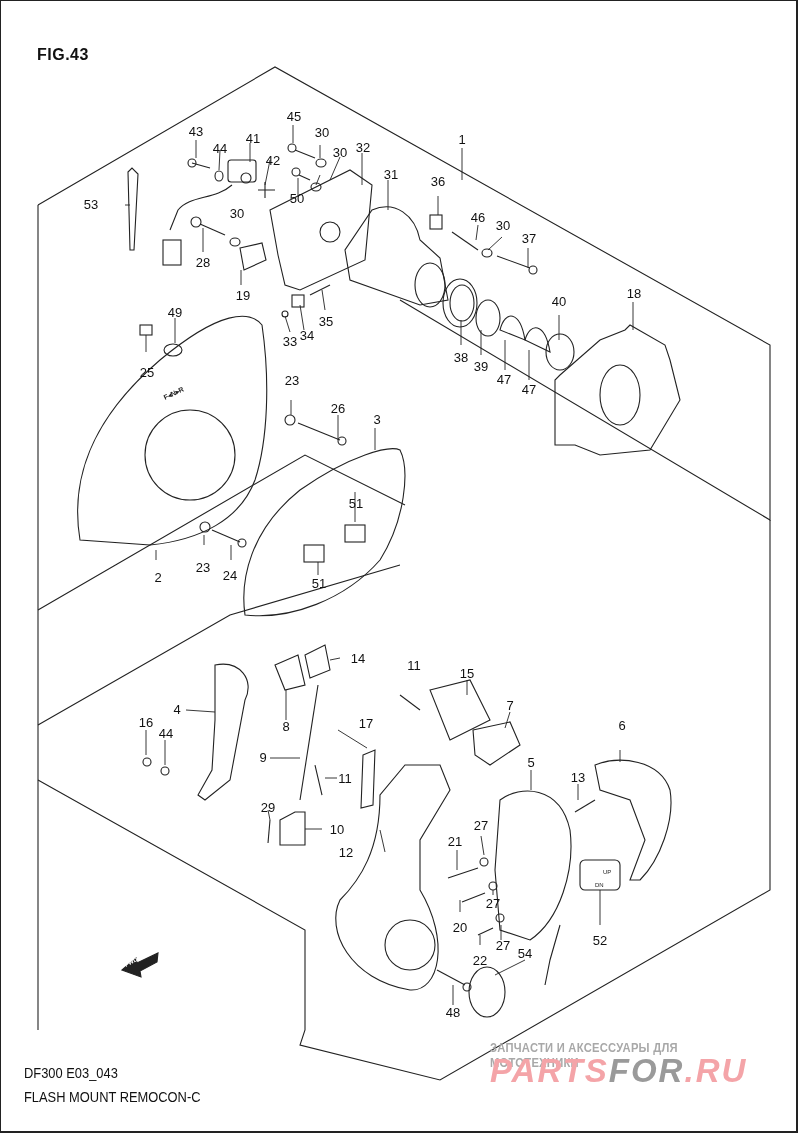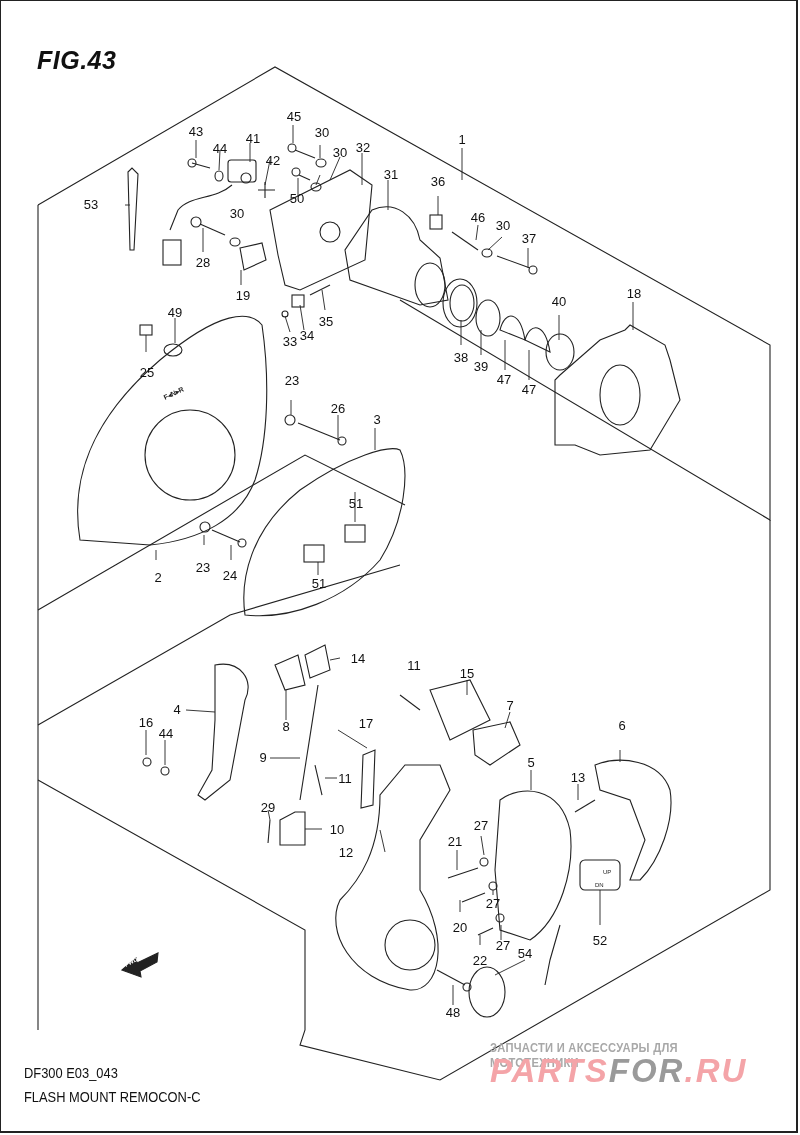--- a/index.html
+++ b/index.html
@@ -1,20 +1,20 @@
 <!DOCTYPE html>
 <html><head>
 <meta charset="utf-8">
 <style>
   html, body { margin: 0; padding: 0; background: #ffffff; }
   body { width: 800px; height: 1135px; position: relative; overflow: hidden;
          font-family: "Liberation Sans", sans-serif; color: #111; }
   .frame { position: absolute; left: 0; top: 0; width: 798px; height: 1133px;
            border: 1px solid #222; border-right-width: 2px; border-bottom-width: 2px; box-sizing: border-box; }
-  .fig-title { position: absolute; left: 37px; top: 46px; font-size: 25px; font-weight: bold; letter-spacing: 0.5px; font-style: italic; }
+  .fig-title { position: absolute; left: 37px; top: 46px; font-size: 16px; font-weight: bold; letter-spacing: 0.5px; }
   svg.diagram { position: absolute; left: 0; top: 0; }
   .callout { font-family: "Liberation Sans", sans-serif; font-size: 13px; fill: #111; }
   .footer-code { position: absolute; left: 24px; top: 1065px; font-size: 14px; transform: scaleX(0.92); transform-origin: left; }
   .footer-name { position: absolute; left: 24px; top: 1089px; font-size: 14px; transform: scaleX(0.92); transform-origin: left; }
   .wm-top { position: absolute; left: 490px; top: 1040px; font-size: 13px; color: #a8a8a8; letter-spacing: 0.3px; font-weight: bold; transform: scaleX(0.86); transform-origin: left; }
   .wm-logo { position: absolute; left: 490px; top: 1052px; font-size: 33px; font-weight: bold; letter-spacing: 2px; font-style: italic; }
   .wm-a { color: #f4a4a8; }
   .wm-b { color: #9a9a9a; }
   .wm-c { color: #f4a4a8; }
 </style>

